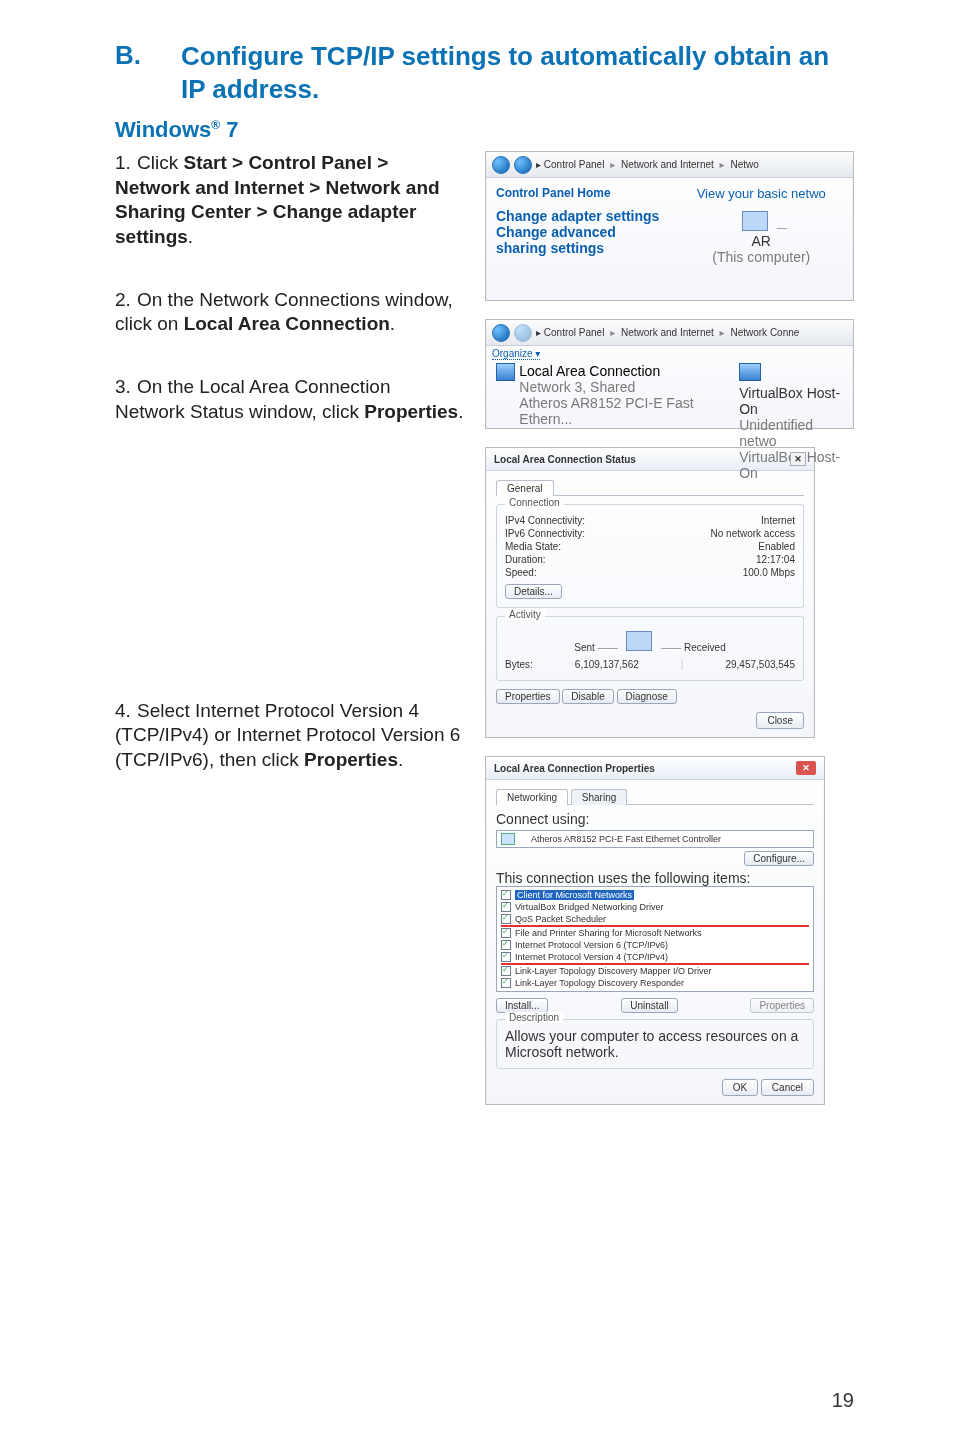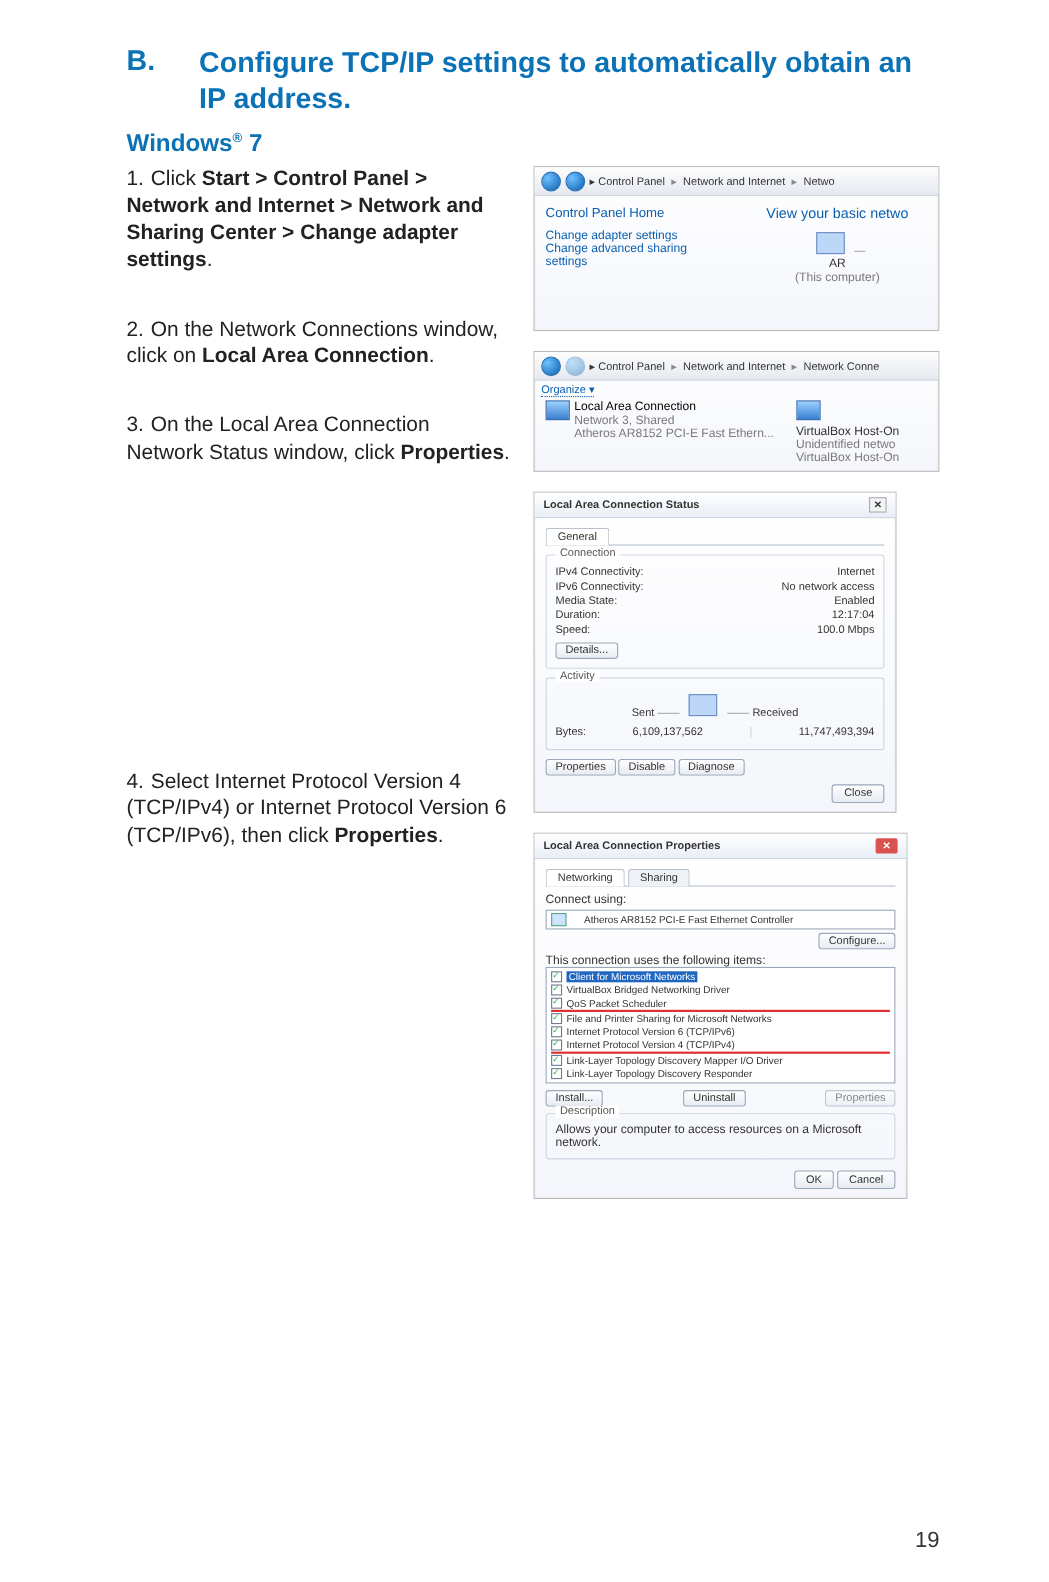--- a/index.html
+++ b/index.html
@@ -57,21 +57,21 @@
   .nav-btn {
     width: 18px; height: 18px; border-radius: 50%;
     background: radial-gradient(circle at 30% 30%, #6fc2ff, #0a5fb0);
     border: 1px solid #2a70b0;
   }
   .crumb { font-size: 10px; color: #333; }
   .crumb .sep { color: #888; margin: 0 3px; }
   .shot .pane { padding: 8px 10px; }
   .link-blue { color: #0b5fb0; }
   .faded { color: #7a7a7a; }
-  .tiny { font-size: 11px; }
+  .tiny { font-size: 14px; }
   .row { display: flex; justify-content: space-between; margin: 2px 0; }
   .dialog-title {
     background: linear-gradient(#fff,#e8eef7);
     border-bottom: 1px solid #cfd6e2;
     padding: 4px 8px;
     font-weight: 600;
     display: flex; justify-content: space-between; align-items: center;
   }
   .close-x {
     width: 16px; height: 14px; border: 1px solid #aab; font-size: 9px;
@@ -152,21 +152,21 @@
         <span class="nav-btn"></span>
         <span class="crumb">
           ▸ <span>Control Panel</span>
           <span class="sep">▸</span>
           <span>Network and Internet</span>
           <span class="sep">▸</span>
           <span>Netwo</span>
         </span>
       </div>
       <div class="pane flex-gap">
-        <div style="flex:1;">
+        <div style="flex:1;font-weight:bold;">
           <div class="link-blue" style="font-size:12px;margin-bottom:8px;">Control Panel Home</div>
           <div class="link-blue tiny">Change adapter settings</div>
           <div class="link-blue tiny">Change advanced sharing settings</div>
         </div>
         <div style="flex:1;text-align:center;">
           <div class="big-link">View your basic netwo</div>
           <div style="margin-top:10px;">
             <span class="monitors"></span>
             <span style="color:#888;">—</span>
           </div>
@@ -248,21 +248,21 @@
             <span>Sent</span>
             <span style="color:#888;"> —— </span>
             <span class="monitors"></span>
             <span style="color:#888;"> —— </span>
             <span>Received</span>
           </div>
           <div class="row">
             <span>Bytes:</span>
             <span>6,109,137,562</span>
             <span style="color:#ccc;">|</span>
-            <span>11,747,493,394</span>
+            <span>29,457,503,545</span>
           </div>
         </div>
         <div style="margin:6px 0;">
           <span class="btn small">Properties</span>
           <span class="btn small">Disable</span>
           <span class="btn small">Diagnose</span>
         </div>
         <div style="text-align:right;margin-top:8px;">
           <span class="btn">Close</span>
         </div>

